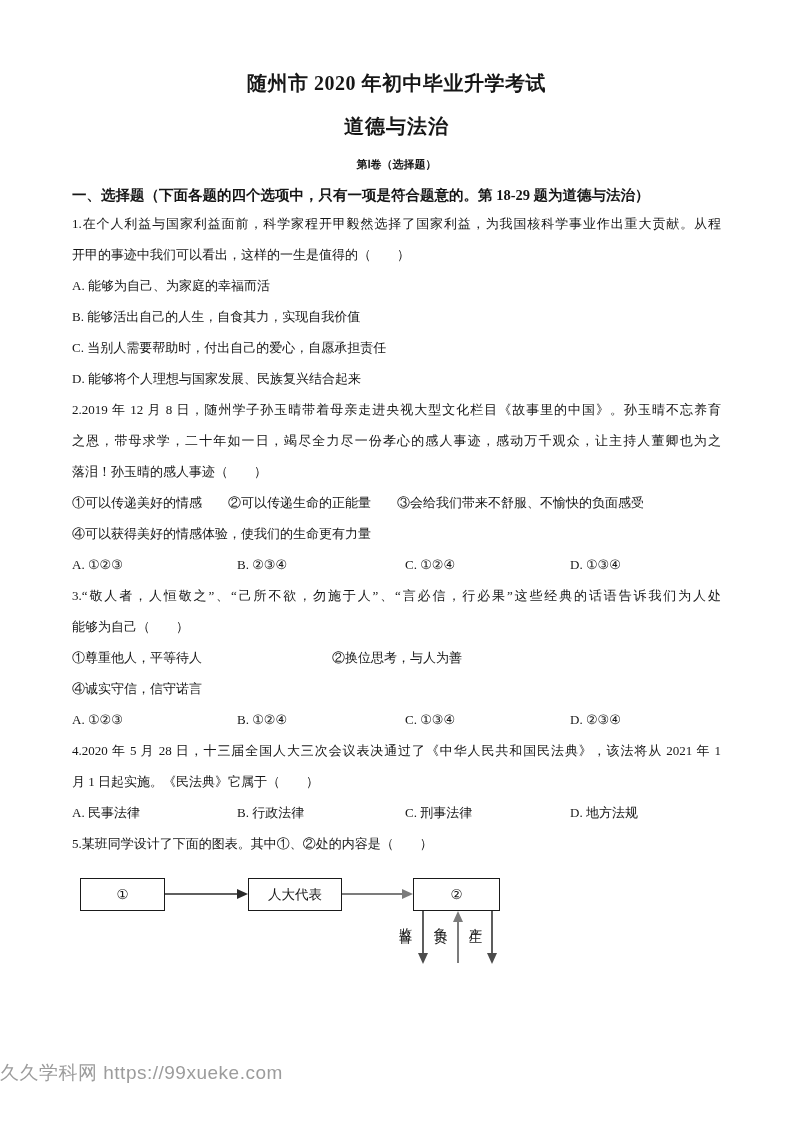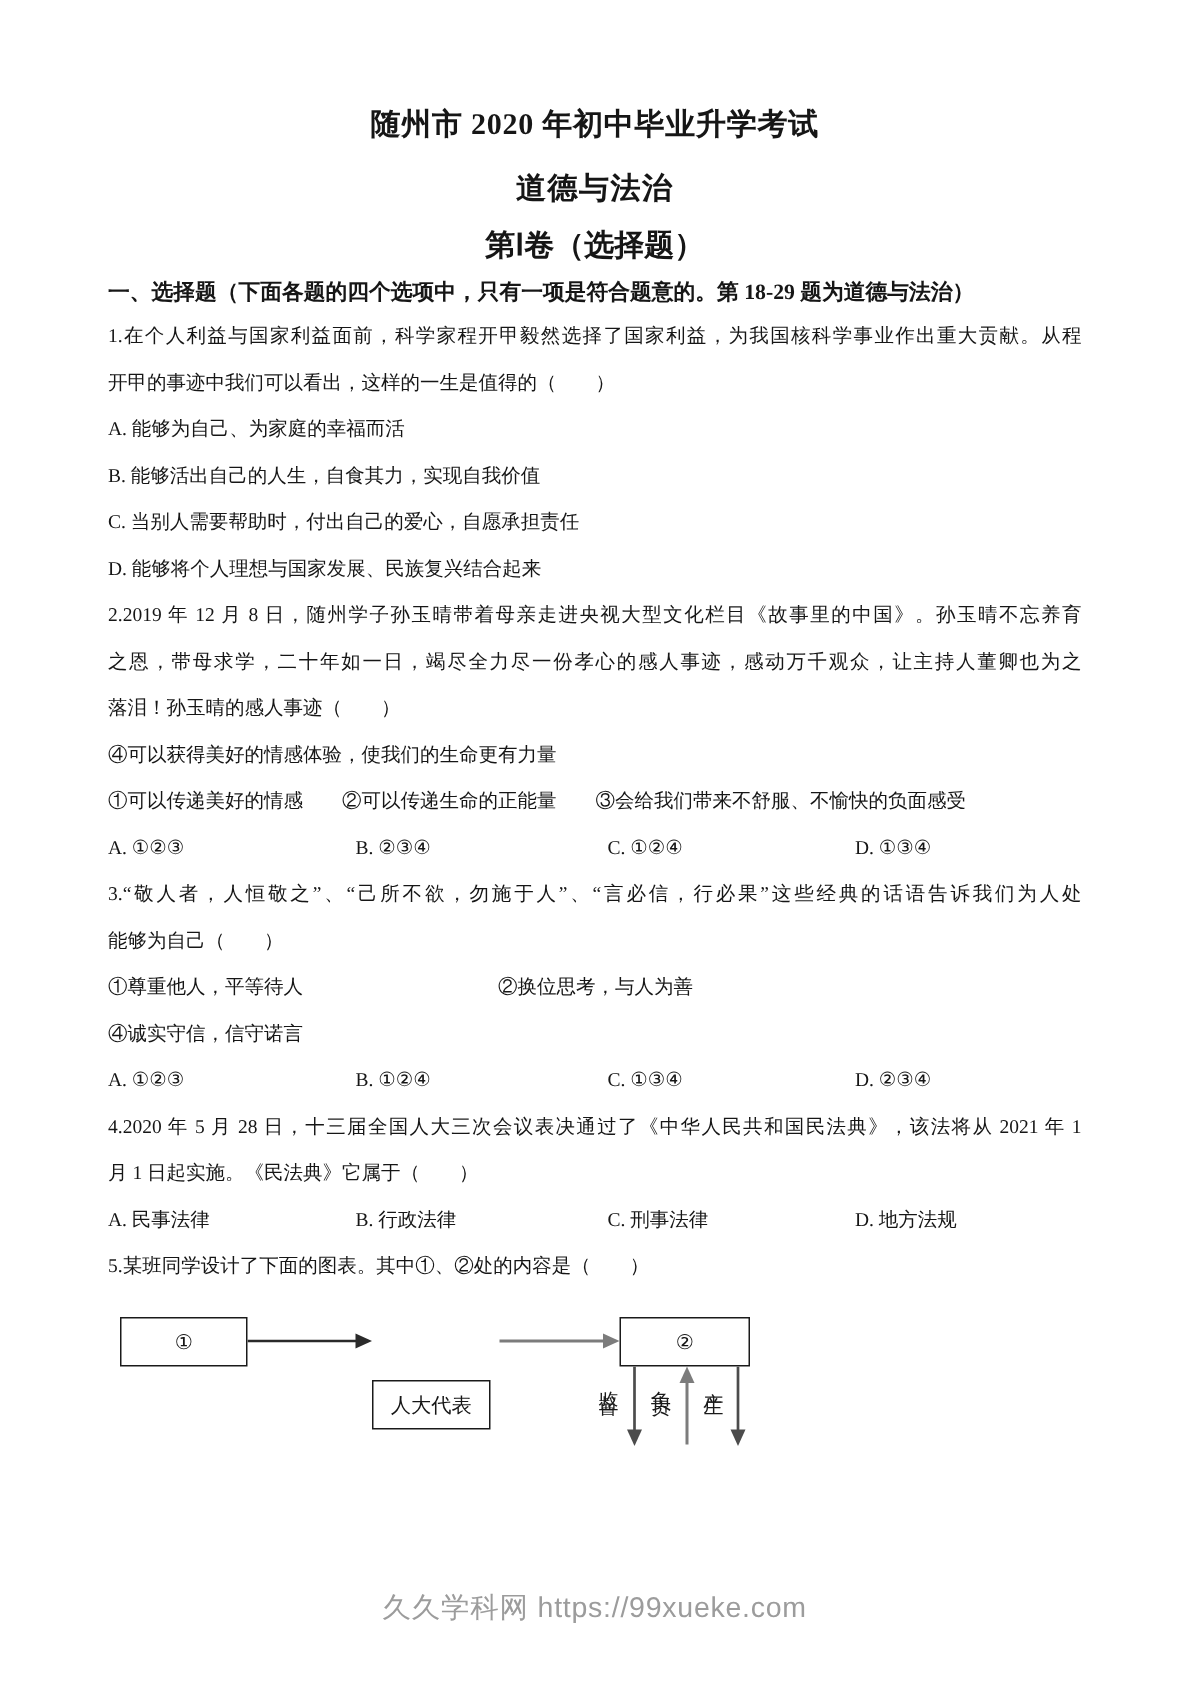--- a/index.html
+++ b/index.html
@@ -26,21 +26,21 @@
   }
   .title-subject {
     font-size: 20px;
     font-weight: bold;
     text-align: center;
     line-height: 28px;
     margin-top: 14px;
     letter-spacing: 1px;
   }
   .part-heading {
-    font-size: 20px;
+    font-size: 11px;
     font-weight: bold;
     text-align: center;
     line-height: 24px;
     margin-top: 12px;
   }
   .section-heading {
     font-size: 14.5px;
     font-weight: bold;
     line-height: 26px;
     margin-top: 6px;
@@ -103,21 +103,21 @@
     line-height: 15px;
     color: #1a1a1a;
   }
   .diagram svg { position: absolute; left: 0; top: 0; }
 
   .footer {
     position: absolute;
     left: 0;
     top: 1058px;
     width: 100%;
-    text-align: center;
+    text-align: left;
     font-family: "Liberation Sans", sans-serif;
     font-size: 19px;
     line-height: 30px;
     color: #9c9c9c;
     letter-spacing: 0.5px;
   }
 </style>
 </head>
 <body>
 
@@ -135,22 +135,22 @@
       <div class="line">A. 能够为自己、为家庭的幸福而活</div>
       <div class="line">B. 能够活出自己的人生，自食其力，实现自我价值</div>
       <div class="line">C. 当别人需要帮助时，付出自己的爱心，自愿承担责任</div>
       <div class="line">D. 能够将个人理想与国家发展、民族复兴结合起来</div>
     </div>
 
     <div>
       <div class="line just">2.2019 年 12 月 8 日，随州学子孙玉晴带着母亲走进央视大型文化栏目《故事里的中国》。孙玉晴不忘养育</div>
       <div class="line just">之恩，带母求学，二十年如一日，竭尽全力尽一份孝心的感人事迹，感动万千观众，让主持人董卿也为之</div>
       <div class="line">落泪！孙玉晴的感人事迹（　　）</div>
+      <div class="line">①可以传递美好的情感　　②可以传递生命的正能量　　③会给我们带来不舒服、不愉快的负面感受</div>
       <div class="line">④可以获得美好的情感体验，使我们的生命更有力量</div>
-      <div class="line">①可以传递美好的情感　　②可以传递生命的正能量　　③会给我们带来不舒服、不愉快的负面感受</div>
       <div class="line optrow">
         <span>A. ①②③</span>
         <span>B. ②③④</span>
         <span>C. ①②④</span>
         <span>D. ①③④</span>
       </div>
     </div>
 
     <div>
       <div class="line just">3.“敬人者，人恒敬之”、“己所不欲，勿施于人”、“言必信，行必果”这些经典的话语告诉我们为人处</div>
@@ -197,21 +197,21 @@
           <polygon points="351,88 346,77 356,77" fill="#4c4c4c"></polygon>
 
           <line x1="386" y1="87" x2="386" y2="44" stroke="#7c7c7c" stroke-width="2"></line>
           <polygon points="386,35 381,46 391,46" fill="#7c7c7c"></polygon>
 
           <line x1="420" y1="35" x2="420" y2="79" stroke="#4c4c4c" stroke-width="1.8"></line>
           <polygon points="420,88 415,77 425,77" fill="#4c4c4c"></polygon>
         </svg>
 
         <div class="dbox" style="left:8px; top:2px; width:85px;">①</div>
-        <div class="dbox" style="left:176px; top:2px; width:79px;margin-top:42px;">人大代表</div>
+        <div class="dbox" style="left:176px; top:2px; width:94px;">人大代表</div>
         <div class="dbox" style="left:341px; top:2px; width:87px;">②</div>
 
         <div class="vlabel" style="left:326px; top:41px;">监督</div>
         <div class="vlabel" style="left:361px; top:41px;">负责</div>
         <div class="vlabel" style="left:396px; top:41px;">产生</div>
 
       </div>
     </div>
 
   </div>

